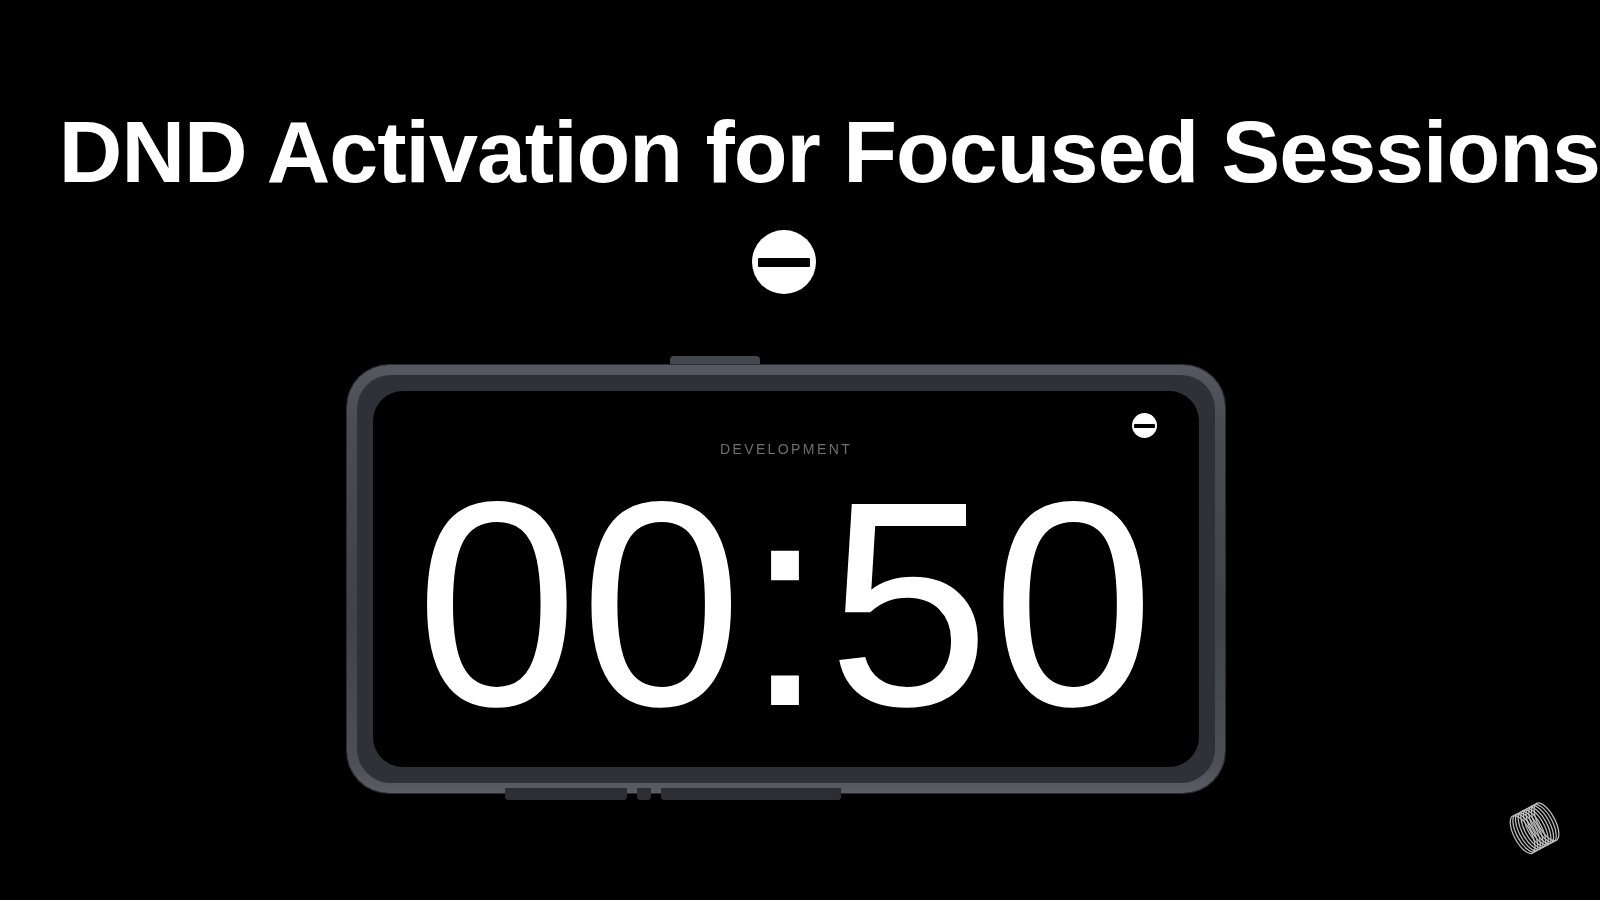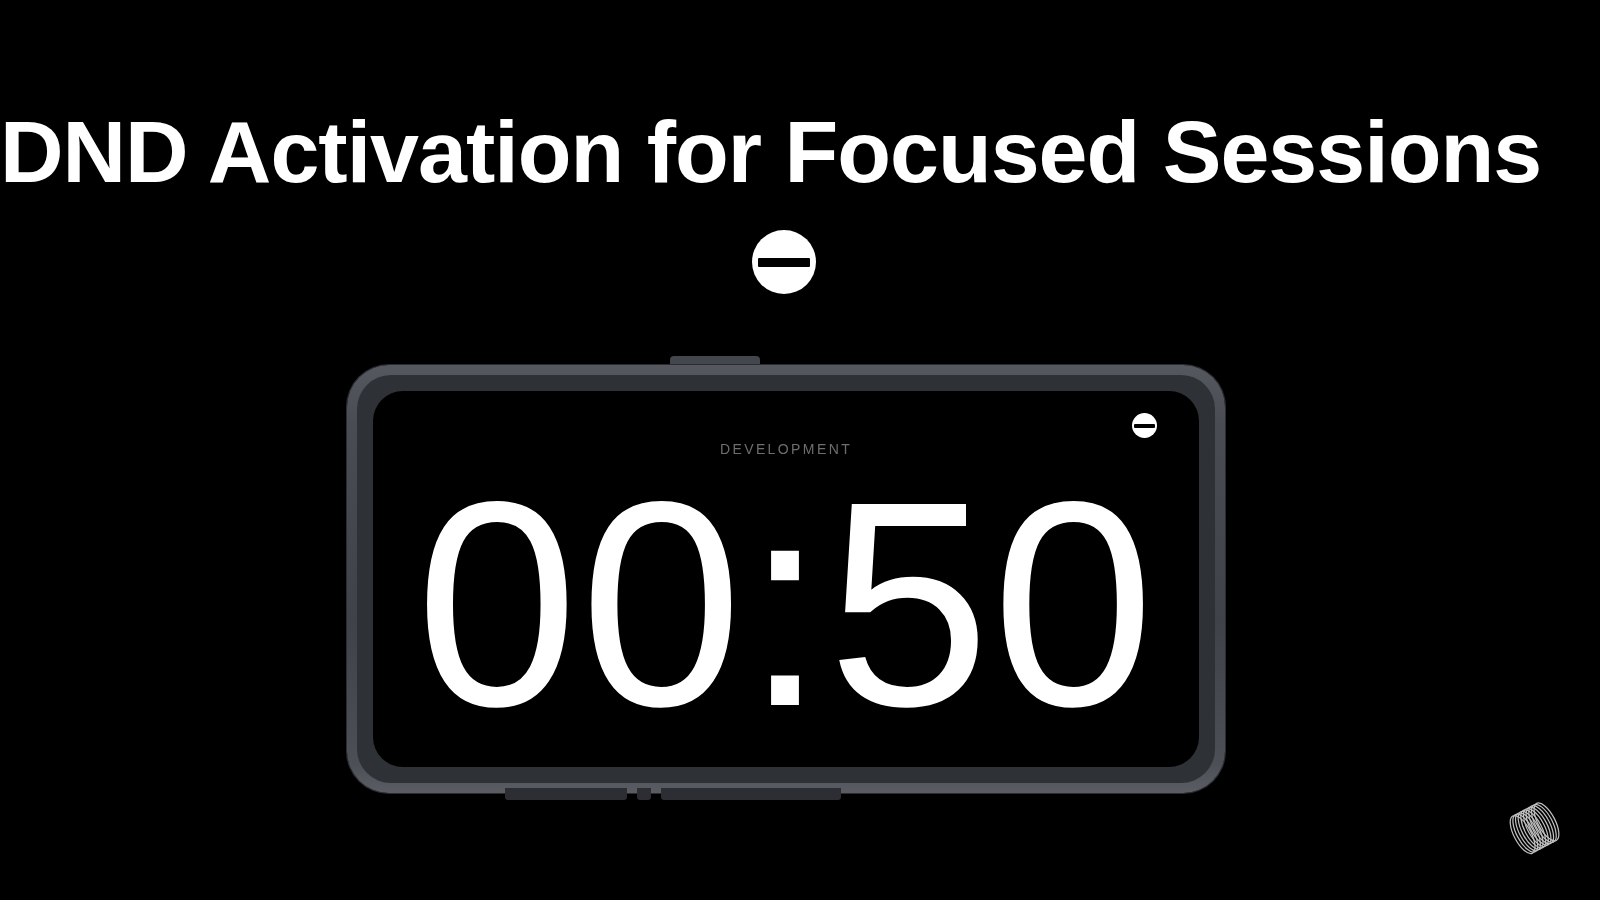--- a/index.html
+++ b/index.html
@@ -14,21 +14,21 @@
     font-family: "Liberation Sans", sans-serif;
     position: relative;
   }
 
   
   .slide-title {
     position: absolute;
     left: 0;
     top: 108px;
     width: 1600px;
-    text-align: left;
+    text-align: right;
     color: #ffffff;
     font-family: "Liberation Sans", sans-serif;
     font-weight: bold;
     font-size: 88px;
     line-height: 1.0;
     letter-spacing: -1px;
     white-space: nowrap;
   }
 
   

